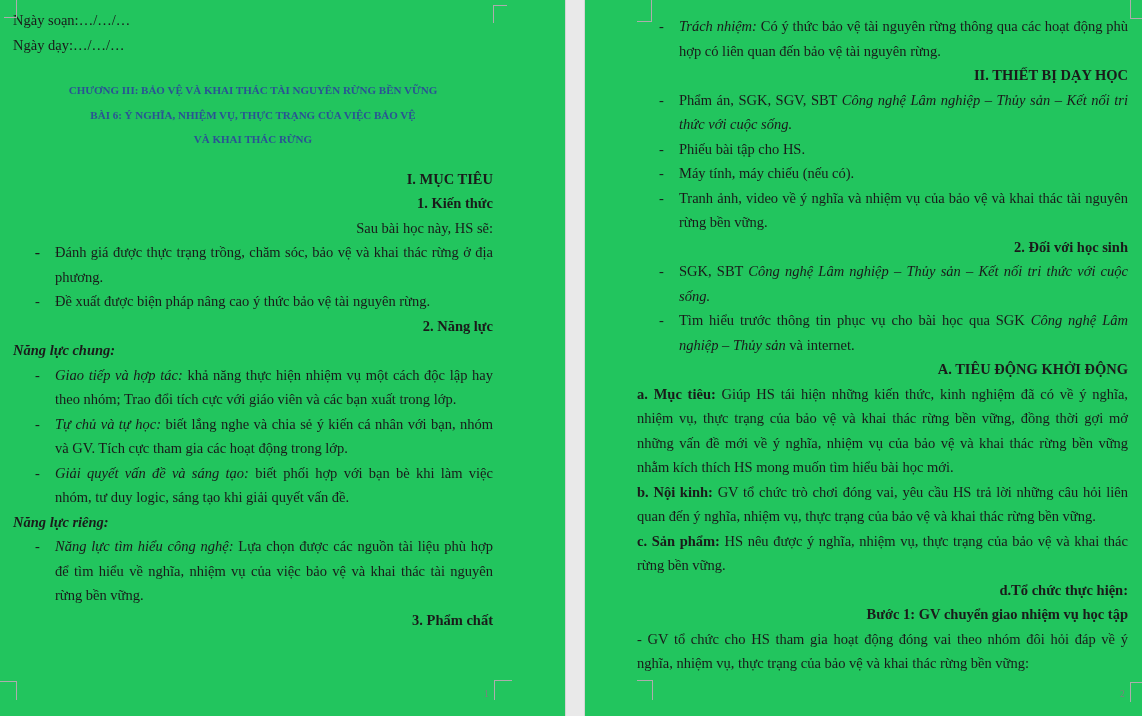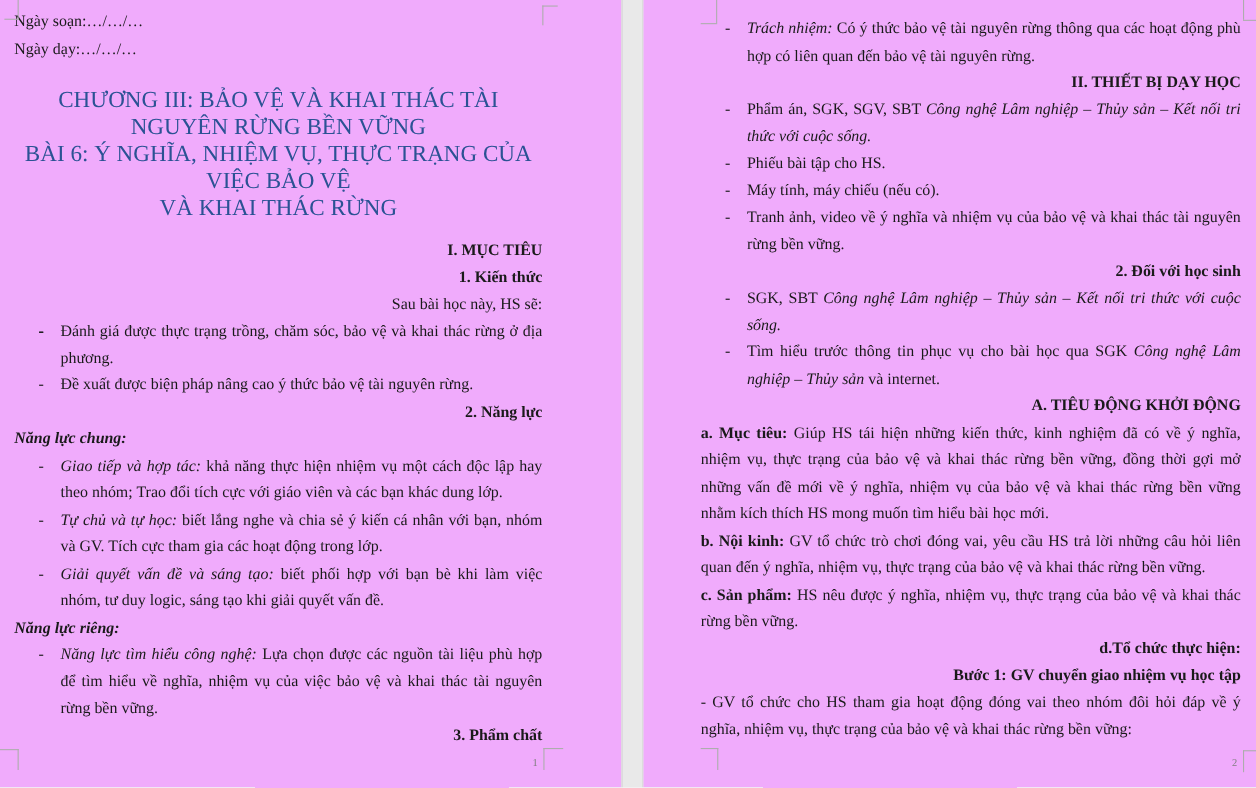--- a/index.html
+++ b/index.html
@@ -2,32 +2,32 @@
 <html style="--title-color: #2b5294;"><head>
 <meta charset="utf-8">
 <title>Document</title>
 <style>
   html,body{margin:0;padding:0;background:#e9e9e9;}
   .viewport{
     position:relative;width:1142px;height:716px;overflow:hidden;background:#fff;
     font-family:"Liberation Serif","DejaVu Serif",serif;
     font-size:14.5px;line-height:24.5px;color:#1a1a1a;
   }
-  .page{position:absolute;top:0;height:716px;background:#f0abfc;}
+  .page{position:absolute;top:0;height:716px;background:#22c55e;}
   .page-left{left:0;width:565px;}
   .page-right{left:585px;width:557px;}
   .page-gap{
     position:absolute;top:0;left:565px;width:18px;height:716px;
     background:#e9e9e9;border-left:1px solid #d4d4d4;border-right:1px solid #d4d4d4;
   }
   .page-body{position:absolute;}
   .body-1{left:13px;top:8px;width:480px;}
   .body-2{left:52px;top:14px;width:491px;}
   .blk{margin:0;text-align:justify;}
-  .t-title{text-align:center;font-weight:normal;font-size:21px;line-height:24.5px;color:var(--title-color,#2b5294);}
+  .t-title{text-align:center;font-weight:bold;font-size:11px;line-height:24.5px;color:var(--title-color,#2b5294);}
   .t-h1,.t-h2{font-weight:bold;text-align:right;}
   .t-hi{font-weight:bold;font-style:italic;text-align:left;}
   .t-i{text-align:right;}
   .t-para + .t-title{margin-top:21px;}
   .t-title + .t-h1{margin-top:15px;}
   .t-bullet{position:relative;padding-left:42px;}
   .dash{position:absolute;left:22px;top:0;}
   .s-b{font-weight:bold;}
   .s-i{font-style:italic;}
   .page-number{position:absolute;font-size:9.5px;line-height:10px;color:#7f7f7f;}
@@ -48,21 +48,21 @@
         <div class="blk t-title"><span class="s-n">BÀI 6: Ý NGHĨA, NHIỆM VỤ, THỰC TRẠNG CỦA VIỆC BẢO VỆ</span></div>
         <div class="blk t-title"><span class="s-n">VÀ KHAI THÁC RỪNG</span></div>
         <div class="blk t-h1"><span class="s-n">I. MỤC TIÊU</span></div>
         <div class="blk t-h2"><span class="s-n">1. Kiến thức</span></div>
         <div class="blk t-i"><span class="s-n">Sau bài học này, HS sẽ:</span></div>
         <div class="blk t-bullet"><span class="dash">-</span></div>
         <div class="blk t-bullet"><span class="dash">-</span><span class="s-n">Đánh giá được thực trạng trồng, chăm sóc, bảo vệ và khai thác rừng ở địa phương.</span></div>
         <div class="blk t-bullet"><span class="dash">-</span><span class="s-n">Đề xuất được biện pháp nâng cao ý thức bảo vệ tài nguyên rừng.</span></div>
         <div class="blk t-h2"><span class="s-n">2. Năng lực</span></div>
         <div class="blk t-hi"><span class="s-n">Năng lực chung:</span></div>
-        <div class="blk t-bullet"><span class="dash">-</span><span class="s-i">Giao tiếp và hợp tác: </span><span class="s-n">khả năng thực hiện nhiệm vụ một cách độc lập hay theo nhóm; Trao đổi tích cực với giáo viên và các bạn khác dung lớp.</span></div>
+        <div class="blk t-bullet"><span class="dash">-</span><span class="s-i">Giao tiếp và hợp tác: </span><span class="s-n">khả năng thực hiện nhiệm vụ một cách độc lập hay theo nhóm; Trao đổi tích cực với giáo viên và các bạn xuất trong lớp.</span></div>
         <div class="blk t-bullet"><span class="dash">-</span><span class="s-i">Tự chủ và tự học: </span><span class="s-n">biết lắng nghe và chia sẻ ý kiến cá nhân với bạn, nhóm và GV. Tích cực tham gia các hoạt động trong lớp.</span></div>
         <div class="blk t-bullet"><span class="dash">-</span><span class="s-i">Giải quyết vấn đề và sáng tạo: </span><span class="s-n">biết phối hợp với bạn bè khi làm việc nhóm, tư duy logic, sáng tạo khi giải quyết vấn đề.</span></div>
         <div class="blk t-hi"><span class="s-n">Năng lực riêng:</span></div>
         <div class="blk t-bullet"><span class="dash">-</span><span class="s-i">Năng lực tìm hiểu công nghệ: </span><span class="s-n">Lựa chọn được các nguồn tài liệu phù hợp để tìm hiểu về nghĩa, nhiệm vụ của việc bảo vệ và khai thác tài nguyên rừng bền vững.</span></div>
         <div class="blk t-h2"><span class="s-n">3. Phẩm chất</span></div>
       </div>
   </div>
 
   <div class="page-gap"></div>
 

